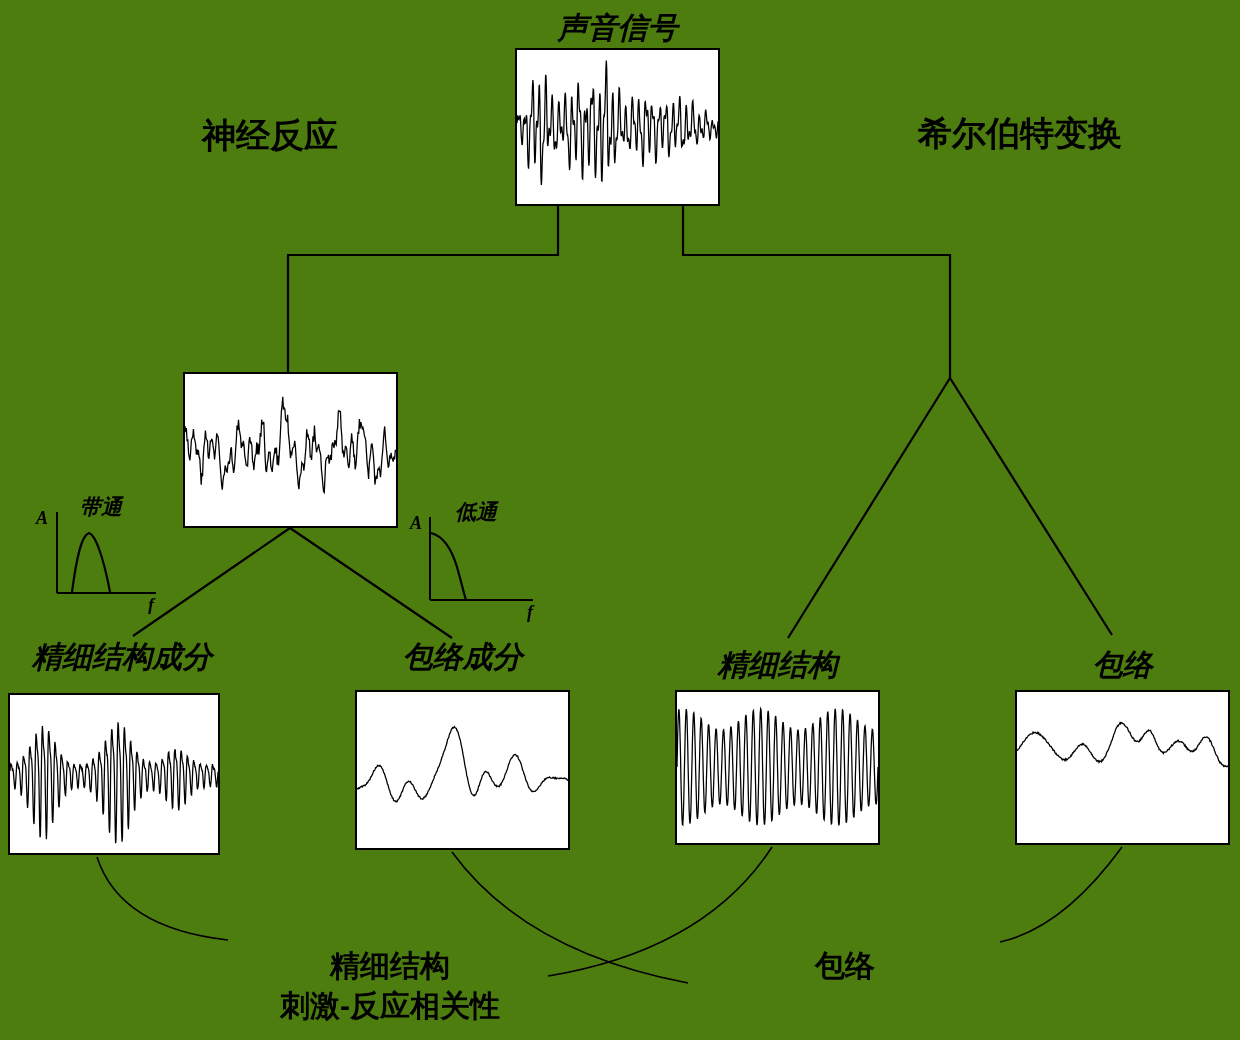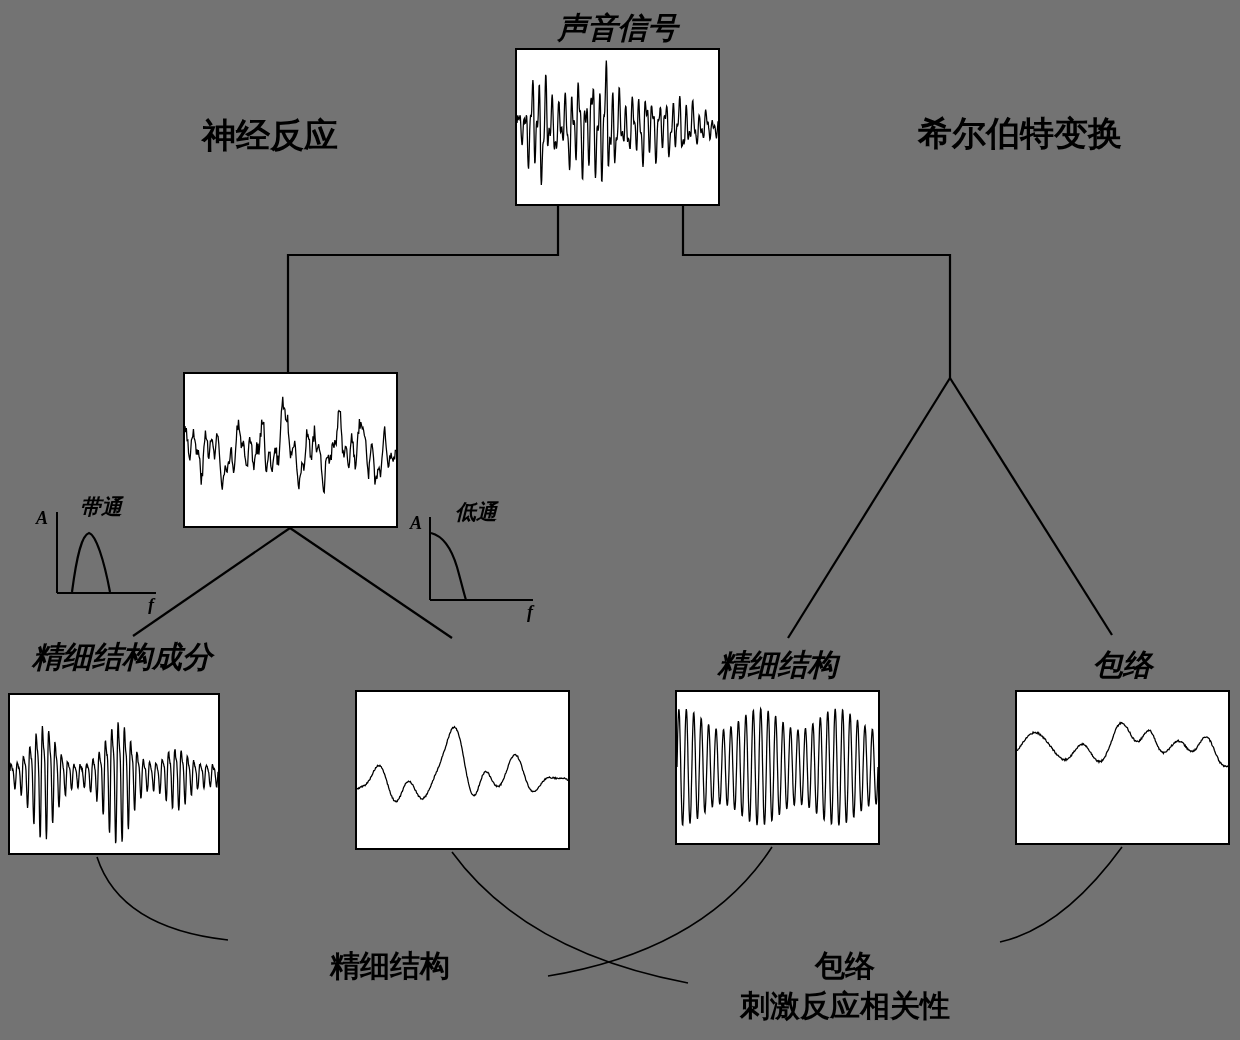--- a/index.html
+++ b/index.html
@@ -1,18 +1,18 @@
 <!DOCTYPE html>
 <html><head>
 <meta charset="utf-8">
 <style>
   *{margin:0;padding:0;box-sizing:border-box}
   html,body{background:#fff}
   body{font-family:"Liberation Sans",sans-serif;color:#000}
-  #canvas{position:relative;width:1240px;height:1040px;background:#737373;overflow:hidden}
+  #canvas{position:relative;width:1240px;height:1040px;background:#4d7c0f;overflow:hidden}
   #connectors{position:absolute;left:0;top:0;width:1240px;height:1040px;pointer-events:none}
   #connectors path{fill:none;stroke:#000;stroke-width:2.2}
   #connectors path.arc{stroke-width:1.6}
   .wavebox{position:absolute;background:#fff;border:2px solid #000}
   .wavebox svg{display:block;width:100%;height:100%}
   .label{position:absolute;text-align:center;font-weight:bold;font-size:30px;white-space:nowrap}
   .italic{font-style:italic}
   .heading{position:absolute;text-align:center;font-weight:bold;font-size:34px;white-space:nowrap}
   .corr{position:absolute;text-align:center;font-weight:bold;font-size:30px;line-height:40px}
   .miniplot{position:absolute}
@@ -72,20 +72,21 @@
     <text x="124" y="123" font-size="18">f</text>
   </svg>
 
   <div class="label italic" style="left:16px;top:637px;width:212px;">精细结构成分</div>
   <div class="wavebox" style="left:8px;top:693px;width:212px;height:162px;">
     <svg viewBox="0 0 212 162" preserveAspectRatio="none">
         <polyline points="0.0,78.0 0.4,73.0 0.8,70.6 1.2,71.1 1.6,72.0 2.0,74.6 2.4,76.9 2.9,76.2 3.3,77.9 3.7,82.2 4.1,87.7 4.5,92.1 4.9,96.8 5.3,95.4 5.7,90.5 6.1,84.5 6.5,76.8 6.9,71.2 7.3,69.0 7.7,70.1 8.2,71.5 8.6,74.6 9.0,74.0 9.4,75.1 9.8,78.6 10.2,83.0 10.6,90.8 11.0,98.2 11.4,103.3 11.8,100.2 12.2,93.5 12.6,83.1 13.0,70.5 13.5,63.2 13.9,63.5 14.3,65.9 14.7,67.1 15.1,70.4 15.5,70.9 15.9,72.8 16.3,77.5 16.7,89.6 17.1,99.8 17.5,110.6 17.9,115.8 18.3,111.2 18.8,97.0 19.2,76.7 19.6,62.3 20.0,53.6 20.4,53.4 20.8,56.6 21.2,60.5 21.6,65.3 22.0,65.4 22.4,71.5 22.8,80.5 23.2,96.6 23.6,114.5 24.1,130.2 24.5,132.3 24.9,120.3 25.3,97.8 25.7,69.4 26.1,50.0 26.5,39.6 26.9,42.3 27.3,48.2 27.7,55.2 28.1,57.3 28.5,62.4 28.9,70.1 29.4,84.4 29.8,107.5 30.2,132.5 30.6,145.9 31.0,143.4 31.4,121.5 31.8,90.8 32.2,60.6 32.6,40.4 33.0,31.8 33.4,37.1 33.8,46.3 34.2,53.6 34.7,56.8 35.1,62.6 35.5,70.2 35.9,91.0 36.3,115.3 36.7,138.1 37.1,148.0 37.5,138.0 37.9,114.8 38.3,83.8 38.7,57.5 39.1,40.1 39.5,37.1 40.0,42.4 40.4,50.4 40.8,57.2 41.2,60.5 41.6,65.4 42.0,76.2 42.4,94.6 42.8,113.0 43.2,128.4 43.6,131.1 44.0,121.8 44.4,102.6 44.8,78.7 45.3,58.2 45.7,48.1 46.1,50.4 46.5,54.1 46.9,61.8 47.3,64.3 47.7,67.1 48.1,73.0 48.5,80.8 48.9,92.2 49.3,105.8 49.7,113.8 50.1,115.1 50.6,104.6 51.0,91.1 51.4,76.6 51.8,64.5 52.2,60.9 52.6,62.9 53.0,64.8 53.4,68.0 53.8,70.6 54.2,74.5 54.6,76.4 55.0,81.1 55.4,90.2 55.9,97.7 56.3,102.2 56.7,102.8 57.1,94.4 57.5,84.7 57.9,76.4 58.3,68.4 58.7,68.9 59.1,70.2 59.5,70.0 59.9,73.2 60.3,74.1 60.7,74.8 61.2,77.2 61.6,81.7 62.0,90.6 62.4,95.5 62.8,96.6 63.2,95.3 63.6,89.6 64.0,81.8 64.4,76.6 64.8,72.7 65.2,70.6 65.6,72.6 66.0,74.1 66.5,74.5 66.9,76.2 67.3,77.6 67.7,79.4 68.1,84.5 68.5,87.9 68.9,94.4 69.3,95.3 69.7,93.5 70.1,86.5 70.5,80.8 70.9,74.3 71.3,70.9 71.8,72.7 72.2,73.8 72.6,75.4 73.0,74.5 73.4,77.3 73.8,76.5 74.2,81.5 74.6,85.0 75.0,89.9 75.4,94.3 75.8,94.7 76.2,93.5 76.6,87.0 77.1,77.7 77.5,73.6 77.9,71.2 78.3,70.7 78.7,73.3 79.1,72.6 79.5,74.4 79.9,74.9 80.3,77.3 80.7,80.9 81.1,87.4 81.5,95.0 81.9,98.2 82.4,99.7 82.8,94.5 83.2,85.9 83.6,75.2 84.0,70.3 84.4,66.0 84.8,65.6 85.2,68.3 85.6,71.5 86.0,71.5 86.4,75.2 86.8,77.1 87.2,83.2 87.7,94.3 88.1,101.5 88.5,109.3 88.9,105.1 89.3,97.0 89.7,81.9 90.1,68.2 90.5,61.2 90.9,58.2 91.3,60.5 91.7,65.3 92.1,67.8 92.5,69.6 93.0,72.0 93.4,75.7 93.8,88.9 94.2,104.2 94.6,118.9 95.0,122.4 95.4,119.0 95.8,99.9 96.2,79.7 96.6,60.9 97.0,48.4 97.4,46.7 97.8,52.0 98.3,57.1 98.7,61.6 99.1,61.4 99.5,67.1 99.9,78.9 100.3,96.4 100.7,120.7 101.1,137.2 101.5,141.1 101.9,128.8 102.3,101.6 102.7,69.7 103.1,47.4 103.6,35.1 104.0,36.0 104.4,44.3 104.8,51.6 105.2,54.8 105.6,60.0 106.0,67.6 106.4,82.5 106.8,109.5 107.2,135.7 107.6,151.9 108.0,149.7 108.4,129.5 108.9,96.0 109.3,61.3 109.7,38.1 110.1,28.0 110.5,31.4 110.9,42.7 111.3,49.4 111.7,55.7 112.1,60.0 112.5,69.1 112.9,88.3 113.3,116.5 113.7,138.3 114.2,150.4 114.6,146.0 115.0,119.2 115.4,87.5 115.8,56.0 116.2,37.9 116.6,33.0 117.0,38.4 117.4,48.9 117.8,56.1 118.2,59.5 118.6,63.0 119.0,73.7 119.5,93.9 119.9,113.6 120.3,133.1 120.7,137.7 121.1,127.0 121.5,106.0 121.9,78.1 122.3,57.3 122.7,48.1 123.1,47.7 123.5,53.3 123.9,60.4 124.3,61.8 124.8,66.6 125.2,69.6 125.6,79.6 126.0,93.2 126.4,106.7 126.8,116.9 127.2,118.4 127.6,108.0 128.0,93.2 128.4,75.1 128.8,63.2 129.2,58.3 129.6,59.7 130.1,62.1 130.5,68.7 130.9,69.8 131.3,71.9 131.7,74.5 132.1,81.5 132.5,91.8 132.9,99.4 133.3,106.0 133.7,105.0 134.1,98.4 134.5,85.0 134.9,75.7 135.4,69.4 135.8,65.6 136.2,67.3 136.6,71.0 137.0,73.8 137.4,75.2 137.8,75.4 138.2,76.5 138.6,83.1 139.0,88.3 139.4,96.1 139.8,99.2 140.2,96.7 140.7,92.6 141.1,83.2 141.5,75.0 141.9,69.5 142.3,68.5 142.7,70.1 143.1,71.3 143.5,74.0 143.9,76.3 144.3,77.6 144.7,80.2 145.1,84.9 145.5,89.0 146.0,96.5 146.4,98.7 146.8,96.6 147.2,87.9 147.6,80.0 148.0,75.1 148.4,69.9 148.8,70.3 149.2,71.3 149.6,71.6 150.0,74.0 150.4,76.3 150.8,77.7 151.3,81.4 151.7,86.6 152.1,93.7 152.5,101.2 152.9,100.2 153.3,96.0 153.7,89.4 154.1,78.7 154.5,70.9 154.9,66.3 155.3,66.6 155.7,67.8 156.1,69.4 156.6,70.9 157.0,73.1 157.4,74.3 157.8,81.4 158.2,91.3 158.6,100.6 159.0,107.6 159.4,108.0 159.8,101.4 160.2,87.4 160.6,74.0 161.0,63.6 161.4,59.1 161.9,58.5 162.3,64.3 162.7,66.6 163.1,70.2 163.5,70.2 163.9,76.2 164.3,83.7 164.7,97.7 165.1,108.5 165.5,115.8 165.9,115.2 166.3,101.1 166.7,85.6 167.2,69.2 167.6,58.7 168.0,56.2 168.4,56.2 168.8,63.3 169.2,65.7 169.6,66.6 170.0,69.1 170.4,77.5 170.8,86.1 171.2,101.6 171.6,113.0 172.0,118.3 172.5,113.0 172.9,99.9 173.3,82.5 173.7,66.6 174.1,58.8 174.5,57.1 174.9,59.8 175.3,64.8 175.7,68.6 176.1,69.5 176.5,72.1 176.9,78.1 177.3,87.9 177.8,101.8 178.2,109.6 178.6,112.2 179.0,103.8 179.4,92.4 179.8,78.8 180.2,66.6 180.6,62.8 181.0,63.6 181.4,65.5 181.8,70.3 182.2,72.3 182.6,73.7 183.1,77.1 183.5,82.4 183.9,90.4 184.3,97.7 184.7,102.2 185.1,102.5 185.5,94.4 185.9,85.6 186.3,75.8 186.7,70.4 187.1,66.8 187.5,68.6 187.9,69.7 188.4,73.5 188.8,73.6 189.2,76.5 189.6,78.7 190.0,81.0 190.4,89.1 190.8,95.5 191.2,96.0 191.6,94.8 192.0,91.4 192.4,84.6 192.8,77.1 193.2,71.6 193.7,71.7 194.1,70.9 194.5,72.8 194.9,74.4 195.3,75.7 195.7,77.7 196.1,77.8 196.5,81.8 196.9,88.1 197.3,94.3 197.7,95.6 198.1,93.7 198.5,87.9 199.0,80.3 199.4,73.9 199.8,73.3 200.2,72.1 200.6,73.1 201.0,73.1 201.4,75.4 201.8,76.4 202.2,78.6 202.6,79.6 203.0,84.1 203.4,89.7 203.8,92.1 204.3,94.5 204.7,90.3 205.1,87.3 205.5,80.5 205.9,74.1 206.3,70.9 206.7,72.4 207.1,74.0 207.5,76.3 207.9,76.4 208.3,75.6 208.7,76.7 209.1,81.6 209.6,85.7 210.0,90.6 210.4,94.1 210.8,94.2 211.2,89.8 211.6,85.8 212.0,78.8" fill="none" stroke="#000" stroke-width="1.3"></polyline>
       </svg>
   </div>
 
+  <div class="label italic" style="left:355px;top:637px;width:215px;">包络成分</div>
   <div class="wavebox" style="left:355px;top:690px;width:215px;height:160px;">
     <svg viewBox="0 0 215 160" preserveAspectRatio="none">
         <polyline points="0.0,99.7 0.6,99.0 1.3,99.4 1.9,98.3 2.5,98.8 3.2,97.7 3.8,97.2 4.4,97.4 5.1,96.4 5.7,97.2 6.3,96.1 7.0,95.8 7.6,95.6 8.2,96.2 8.9,95.0 9.5,94.6 10.1,93.0 10.8,93.2 11.4,91.6 12.0,90.7 12.6,90.4 13.3,89.6 13.9,87.2 14.5,86.9 15.2,85.5 15.8,84.5 16.4,82.7 17.1,80.6 17.7,80.6 18.3,79.8 19.0,77.6 19.6,77.6 20.2,76.7 20.9,75.3 21.5,76.1 22.1,75.7 22.8,76.1 23.4,75.3 24.0,76.1 24.7,76.5 25.3,78.0 25.9,78.7 26.6,80.3 27.2,82.6 27.8,83.5 28.5,85.4 29.1,87.8 29.7,89.1 30.4,91.4 31.0,94.5 31.6,95.2 32.3,98.2 32.9,100.2 33.5,101.4 34.1,104.2 34.8,106.1 35.4,106.6 36.0,108.9 36.7,108.9 37.3,111.4 37.9,111.6 38.6,111.5 39.2,112.4 39.8,111.9 40.5,112.6 41.1,112.1 41.7,110.4 42.4,109.9 43.0,109.2 43.6,107.0 44.3,107.0 44.9,104.5 45.5,102.6 46.2,102.1 46.8,100.2 47.4,98.1 48.1,96.7 48.7,95.8 49.3,94.0 50.0,93.4 50.6,92.8 51.2,92.8 51.9,92.0 52.5,91.4 53.1,92.0 53.8,92.1 54.4,91.7 55.0,93.3 55.6,94.2 56.3,94.7 56.9,95.0 57.5,96.5 58.2,98.1 58.8,99.9 59.4,100.9 60.1,101.2 60.7,103.5 61.3,104.1 62.0,105.1 62.6,107.1 63.2,106.9 63.9,107.4 64.5,108.5 65.1,109.7 65.8,109.5 66.4,109.5 67.0,110.0 67.7,109.1 68.3,107.9 68.9,108.2 69.6,106.8 70.2,107.0 70.8,104.8 71.5,104.8 72.1,102.9 72.7,101.1 73.4,100.7 74.0,98.7 74.6,98.0 75.3,96.1 75.9,94.2 76.5,93.3 77.1,91.1 77.8,90.3 78.4,88.7 79.0,86.0 79.7,85.1 80.3,83.8 80.9,81.9 81.6,81.4 82.2,79.0 82.8,77.4 83.5,76.7 84.1,74.9 84.7,73.0 85.4,71.2 86.0,69.0 86.6,66.7 87.3,65.4 87.9,63.0 88.5,61.2 89.2,59.9 89.8,58.2 90.4,56.0 91.1,54.1 91.7,51.8 92.3,48.7 93.0,47.4 93.6,46.2 94.2,43.2 94.9,41.9 95.5,40.8 96.1,38.6 96.8,37.6 97.4,36.4 98.0,37.0 98.6,36.5 99.3,35.6 99.9,36.6 100.5,37.1 101.2,37.2 101.8,39.5 102.4,39.9 103.1,41.8 103.7,44.2 104.3,46.5 105.0,48.4 105.6,50.9 106.2,54.3 106.9,57.4 107.5,60.6 108.1,64.4 108.8,67.6 109.4,71.7 110.0,75.4 110.7,78.5 111.3,81.8 111.9,85.8 112.6,88.2 113.2,91.5 113.8,94.3 114.5,97.0 115.1,99.2 115.7,101.4 116.4,103.3 117.0,104.4 117.6,105.2 118.3,105.7 118.9,106.4 119.5,106.5 120.1,105.3 120.8,105.6 121.4,104.1 122.0,102.3 122.7,101.6 123.3,99.8 123.9,96.6 124.6,96.0 125.2,93.3 125.8,91.6 126.5,90.1 127.1,88.2 127.7,85.4 128.4,84.9 129.0,84.3 129.6,82.5 130.3,81.8 130.9,81.3 131.5,81.7 132.2,82.3 132.8,82.8 133.4,82.4 134.1,83.2 134.7,84.9 135.3,86.6 136.0,86.9 136.6,88.4 137.2,90.0 137.9,91.5 138.5,92.1 139.1,92.4 139.8,94.1 140.4,95.5 141.0,96.1 141.6,95.5 142.3,97.1 142.9,96.4 143.5,96.5 144.2,96.6 144.8,97.2 145.4,96.0 146.1,94.6 146.7,95.2 147.3,93.0 148.0,92.2 148.6,90.8 149.2,89.6 149.9,88.2 150.5,86.0 151.1,84.0 151.8,83.1 152.4,81.1 153.0,79.8 153.7,77.5 154.3,74.9 154.9,73.7 155.6,71.4 156.2,69.7 156.8,69.0 157.5,67.5 158.1,67.3 158.7,66.3 159.4,65.0 160.0,64.5 160.6,64.2 161.3,64.1 161.9,64.6 162.5,65.7 163.1,65.5 163.8,65.7 164.4,68.2 165.0,69.4 165.7,70.5 166.3,71.4 166.9,73.0 167.6,75.0 168.2,77.6 168.8,80.3 169.5,81.2 170.1,83.9 170.7,85.1 171.4,87.4 172.0,90.4 172.6,91.4 173.3,92.7 173.9,94.2 174.5,96.4 175.2,98.3 175.8,98.5 176.4,99.7 177.1,100.2 177.7,101.7 178.3,101.5 179.0,102.2 179.6,101.9 180.2,101.9 180.9,102.0 181.5,102.0 182.1,101.2 182.8,100.6 183.4,100.3 184.0,99.3 184.6,98.4 185.3,97.0 185.9,96.6 186.5,96.1 187.2,95.2 187.8,93.6 188.4,93.4 189.1,91.8 189.7,91.6 190.3,91.4 191.0,90.1 191.6,89.0 192.2,89.7 192.9,88.4 193.5,88.3 194.1,87.8 194.8,87.9 195.4,87.9 196.0,87.1 196.7,87.6 197.3,88.1 197.9,88.3 198.6,88.5 199.2,88.2 199.8,87.4 200.5,88.2 201.1,87.9 201.7,89.0 202.4,87.8 203.0,89.0 203.6,88.3 204.3,88.4 204.9,88.7 205.5,88.9 206.1,88.8 206.8,88.2 207.4,88.7 208.0,88.3 208.7,88.7 209.3,88.7 209.9,88.9 210.6,88.7 211.2,88.1 211.8,88.5 212.5,89.2 213.1,89.2 213.7,89.1 214.4,90.5 215.0,90.8" fill="none" stroke="#000" stroke-width="1.3"></polyline>
       </svg>
   </div>
 
   <div class="label italic" style="left:675px;top:645px;width:205px;">精细结构</div>
   <div class="wavebox" style="left:675px;top:690px;width:205px;height:155px;">
     <svg viewBox="0 0 205 155" preserveAspectRatio="none">
         <polyline points="0.0,77.0 0.4,59.4 0.7,43.3 1.1,30.3 1.5,21.5 1.8,17.7 2.2,19.3 2.6,26.2 2.9,37.7 3.3,52.9 3.7,70.3 4.0,88.4 4.4,105.4 4.8,119.9 5.1,130.4 5.5,136.1 5.9,136.5 6.2,131.3 6.6,121.3 7.0,107.2 7.3,90.3 7.7,72.3 8.1,54.7 8.4,39.2 8.8,27.2 9.2,19.7 9.5,17.5 9.9,20.7 10.3,29.0 10.6,41.6 11.0,57.5 11.3,75.0 11.7,92.7 12.1,108.8 12.4,122.0 12.8,131.0 13.2,135.0 13.5,133.7 13.9,127.3 14.3,116.4 14.6,101.9 15.0,85.3 15.4,68.1 15.7,51.8 16.1,37.9 16.5,27.6 16.8,22.0 17.2,21.4 17.6,25.8 17.9,34.9 18.3,47.7 18.7,63.0 19.0,79.5 19.4,95.5 19.8,109.7 20.1,120.9 20.5,127.9 20.9,130.2 21.2,127.7 21.6,120.6 22.0,109.6 22.3,95.8 22.7,80.5 23.1,65.0 23.4,50.8 23.8,39.1 24.2,31.1 24.5,27.2 24.9,28.0 25.3,33.1 25.6,42.2 26.0,54.3 26.4,68.3 26.7,82.9 27.1,96.8 27.5,108.7 27.8,117.6 28.2,122.7 28.6,123.6 28.9,120.2 29.3,113.0 29.7,102.7 30.0,90.1 30.4,76.5 30.8,63.1 31.1,51.2 31.5,41.7 31.8,35.6 32.2,33.3 32.6,34.9 32.9,40.4 33.3,49.1 33.7,60.2 34.0,72.7 34.4,85.5 34.8,97.3 35.1,107.2 35.5,114.2 35.9,117.8 36.2,117.7 36.6,113.9 37.0,106.7 37.3,97.0 37.7,85.5 38.1,73.4 38.4,61.7 38.8,51.5 39.2,43.6 39.5,38.9 39.9,37.6 40.3,39.9 40.6,45.6 41.0,54.1 41.4,64.6 41.7,76.1 42.1,87.7 42.5,98.3 42.8,106.9 43.2,112.8 43.6,115.4 43.9,114.5 44.3,110.2 44.7,102.9 45.0,93.3 45.4,82.2 45.8,70.6 46.1,59.6 46.5,50.1 46.9,43.1 47.2,39.2 47.6,38.7 48.0,41.6 48.3,47.9 48.7,56.7 49.1,67.5 49.4,79.2 49.8,90.7 50.2,101.1 50.5,109.3 50.9,114.6 51.3,116.6 51.6,114.9 52.0,109.8 52.3,101.6 52.7,91.1 53.1,79.3 53.4,67.1 53.8,55.7 54.2,46.1 54.5,39.3 54.9,35.9 55.3,36.1 55.6,40.2 56.0,47.6 56.4,57.8 56.7,69.9 57.1,82.7 57.5,95.3 57.8,106.2 58.2,114.7 58.6,119.8 58.9,121.0 59.3,118.2 59.7,111.6 60.0,101.8 60.4,89.5 60.8,76.0 61.1,62.3 61.5,49.8 61.9,39.7 62.2,32.8 62.6,29.9 63.0,31.3 63.3,36.9 63.7,46.2 64.1,58.5 64.4,72.6 64.8,87.4 65.2,101.3 65.5,113.2 65.9,122.0 66.3,126.7 66.6,126.9 67.0,122.6 67.4,114.0 67.7,101.9 68.1,87.4 68.5,71.7 68.8,56.4 69.2,42.8 69.6,32.1 69.9,25.5 70.3,23.5 70.7,26.4 71.0,33.9 71.4,45.5 71.8,60.1 72.1,76.4 72.5,92.9 72.8,108.1 73.2,120.6 73.6,129.2 73.9,133.1 74.3,131.9 74.7,125.7 75.0,114.9 75.4,100.6 75.8,84.1 76.1,66.7 76.5,50.2 76.9,36.0 77.2,25.5 77.6,19.6 78.0,19.0 78.3,23.6 78.7,33.2 79.1,46.8 79.4,63.2 79.8,81.0 80.2,98.5 80.5,114.0 80.9,126.3 81.3,134.1 81.6,136.7 82.0,133.8 82.4,125.8 82.7,113.3 83.1,97.4 83.5,79.7 83.8,61.7 84.2,45.1 84.6,31.4 84.9,21.8 85.3,17.3 85.7,18.2 86.0,24.5 86.4,35.6 86.8,50.4 87.1,67.6 87.5,85.7 87.9,102.9 88.2,117.7 88.6,128.7 89.0,135.1 89.3,136.1 89.7,131.7 90.1,122.3 90.4,108.9 90.8,92.6 91.2,75.0 91.5,57.7 91.9,42.2 92.3,30.0 92.6,22.1 93.0,19.3 93.3,21.7 93.7,29.1 94.1,40.9 94.4,55.8 94.8,72.6 95.2,89.6 95.5,105.3 95.9,118.3 96.3,127.5 96.6,132.0 97.0,131.5 97.4,126.0 97.7,116.1 98.1,102.8 98.5,87.3 98.8,71.0 99.2,55.4 99.6,41.9 99.9,31.8 100.3,25.9 100.7,24.7 101.0,28.2 101.4,36.1 101.8,47.7 102.1,61.7 102.5,77.0 102.9,92.1 103.2,105.6 103.6,116.4 104.0,123.5 104.3,126.2 104.7,124.5 105.1,118.5 105.4,108.8 105.8,96.4 106.2,82.3 106.5,68.0 106.9,54.7 107.3,43.5 107.6,35.6 108.0,31.4 108.4,31.5 108.7,35.7 109.1,43.6 109.5,54.3 109.8,67.0 110.2,80.5 110.6,93.4 110.9,104.7 111.3,113.4 111.7,118.7 112.0,120.1 112.4,117.6 112.8,111.4 113.1,102.3 113.5,90.9 113.8,78.4 114.2,65.9 114.6,54.6 114.9,45.4 115.3,39.1 115.7,36.4 116.0,37.3 116.4,41.9 116.8,49.5 117.1,59.6 117.5,71.2 117.9,83.2 118.2,94.6 118.6,104.3 119.0,111.4 119.3,115.4 119.7,115.9 120.1,112.8 120.4,106.6 120.8,97.6 121.2,86.9 121.5,75.3 121.9,63.9 122.3,53.7 122.6,45.6 123.0,40.4 123.4,38.6 123.7,40.2 124.1,45.2 124.5,53.1 124.8,63.1 125.2,74.4 125.6,86.0 125.9,96.7 126.3,105.7 126.7,112.2 127.0,115.4 127.4,115.1 127.8,111.4 128.1,104.5 128.5,95.1 128.9,84.0 129.2,72.2 129.6,60.7 130.0,50.7 130.3,42.9 130.7,38.3 131.1,37.1 131.4,39.6 131.8,45.5 132.2,54.3 132.5,65.3 132.9,77.5 133.3,89.7 133.6,100.9 134.0,110.0 134.3,116.3 134.7,118.9 135.1,117.8 135.4,113.0 135.8,104.7 136.2,93.9 136.5,81.4 136.9,68.3 137.3,55.8 137.6,45.2 138.0,37.3 138.4,32.9 138.7,32.6 139.1,36.3 139.5,43.8 139.8,54.4 140.2,67.3 140.6,81.2 140.9,94.9 141.3,107.1 141.7,116.8 142.0,122.9 142.4,124.9 142.8,122.5 143.1,116.0 143.5,105.7 143.9,92.7 144.2,78.1 144.6,63.2 145.0,49.4 145.3,37.9 145.7,29.9 146.1,26.1 146.4,26.9 146.8,32.3 147.2,41.9 147.5,54.8 147.9,69.9 148.3,85.9 148.6,101.1 149.0,114.4 149.4,124.3 149.7,130.1 150.1,131.0 150.5,127.0 150.8,118.3 151.2,105.8 151.6,90.5 151.9,73.9 152.3,57.4 152.7,42.5 153.0,30.7 153.4,23.0 153.8,20.2 154.1,22.5 154.5,29.9 154.8,41.7 155.2,56.7 155.6,73.8 155.9,91.2 156.3,107.4 156.7,121.0 157.0,130.6 157.4,135.3 157.8,134.8 158.1,129.0 158.5,118.3 158.9,103.9 159.2,86.9 159.6,69.0 160.0,51.8 160.3,36.8 160.7,25.4 161.1,18.7 161.4,17.3 161.8,21.4 162.2,30.6 162.5,44.0 162.9,60.4 163.3,78.3 163.6,96.2 164.0,112.3 164.4,125.1 164.7,133.6 165.1,136.9 165.5,134.7 165.8,127.3 166.2,115.3 166.6,99.8 166.9,82.3 167.3,64.4 167.7,47.7 168.0,33.7 168.4,23.6 168.8,18.5 169.1,18.8 169.5,24.3 169.9,34.6 170.2,48.7 170.6,65.3 171.0,82.9 171.3,99.8 171.7,114.6 172.1,125.8 172.4,132.5 172.8,134.2 173.2,130.6 173.5,122.2 173.9,109.7 174.3,94.4 174.6,77.6 175.0,60.9 175.3,45.8 175.7,33.7 176.1,25.6 176.4,22.3 176.8,24.0 177.2,30.4 177.5,41.0 177.9,54.8 178.3,70.4 178.6,86.5 179.0,101.5 179.4,114.1 179.7,123.3 180.1,128.1 180.5,128.2 180.8,123.7 181.2,115.0 181.6,103.0 181.9,88.8 182.3,73.6 182.7,59.0 183.0,46.2 183.4,36.3 183.8,30.3 184.1,28.5 184.5,31.2 184.9,38.0 185.2,48.2 185.6,60.9 186.0,74.9 186.3,88.9 186.7,101.6 187.1,112.0 187.4,119.0 187.8,122.2 188.2,121.2 188.5,116.2 188.9,107.8 189.3,96.7 189.6,83.9 190.0,70.6 190.4,58.1 190.7,47.5 191.1,39.7 191.5,35.3 191.8,34.7 192.2,38.0 192.6,44.8 192.9,54.4 193.3,66.0 193.7,78.4 194.0,90.6 194.4,101.4 194.8,109.9 195.1,115.4 195.5,117.3 195.8,115.5 196.2,110.3 196.6,102.2 196.9,91.8 197.3,80.1 197.7,68.2 198.0,57.3 198.4,48.1 198.8,41.7 199.1,38.4 199.5,38.7 199.9,42.5 200.2,49.4 200.6,58.7 201.0,69.7 201.3,81.3 201.7,92.5 202.1,102.3 202.4,109.8 202.8,114.2 203.2,115.3 203.5,113.0 203.9,107.3 204.3,98.9 204.6,88.5 205.0,77.0" fill="none" stroke="#000" stroke-width="1.3"></polyline>
@@ -94,19 +95,19 @@
 
   <div class="label italic" style="left:1015px;top:645px;width:215px;">包络</div>
   <div class="wavebox" style="left:1015px;top:690px;width:215px;height:155px;">
     <svg viewBox="0 0 215 155" preserveAspectRatio="none">
         <polyline points="0.0,59.8 0.6,59.9 1.3,58.5 1.9,58.3 2.5,57.6 3.2,55.5 3.8,55.5 4.4,54.1 5.1,53.7 5.7,52.1 6.3,51.0 7.0,51.0 7.6,50.2 8.2,49.5 8.9,47.9 9.5,46.9 10.1,47.0 10.8,45.9 11.4,44.9 12.0,44.3 12.6,44.0 13.3,43.4 13.9,43.0 14.5,42.9 15.2,43.2 15.8,42.9 16.4,41.2 17.1,42.1 17.7,41.8 18.3,41.4 19.0,41.5 19.6,42.6 20.2,42.4 20.9,41.6 21.5,43.1 22.1,41.9 22.8,43.4 23.4,44.3 24.0,43.6 24.7,45.1 25.3,45.3 25.9,45.3 26.6,47.1 27.2,46.6 27.8,48.2 28.5,48.0 29.1,48.5 29.7,50.3 30.4,51.4 31.0,52.1 31.6,51.9 32.3,53.2 32.9,53.8 33.5,55.7 34.1,55.9 34.8,55.9 35.4,57.4 36.0,57.7 36.7,59.9 37.3,59.5 37.9,60.0 38.6,62.1 39.2,63.2 39.8,62.9 40.5,64.6 41.1,64.9 41.7,64.9 42.4,65.7 43.0,66.5 43.6,66.8 44.3,67.1 44.9,67.7 45.5,68.6 46.2,69.6 46.8,68.8 47.4,69.3 48.1,69.2 48.7,70.3 49.3,68.6 50.0,70.1 50.6,68.9 51.2,69.4 51.9,68.7 52.5,67.9 53.1,67.3 53.8,67.4 54.4,66.2 55.0,64.9 55.6,65.5 56.3,63.3 56.9,62.2 57.5,62.3 58.2,60.5 58.8,60.7 59.4,59.9 60.1,58.6 60.7,58.2 61.3,57.8 62.0,56.2 62.6,55.3 63.2,55.5 63.9,54.7 64.5,54.2 65.1,53.9 65.8,54.3 66.4,53.0 67.0,54.0 67.7,53.2 68.3,54.1 68.9,54.5 69.6,54.7 70.2,55.9 70.8,55.6 71.5,57.1 72.1,57.8 72.7,58.7 73.4,60.1 74.0,61.0 74.6,61.6 75.3,62.0 75.9,64.1 76.5,64.1 77.1,66.0 77.8,66.6 78.4,67.7 79.0,67.8 79.7,68.5 80.3,69.0 80.9,70.5 81.6,71.3 82.2,70.5 82.8,70.4 83.5,72.2 84.1,70.8 84.7,71.3 85.4,70.9 86.0,71.7 86.6,69.6 87.3,70.5 87.9,69.3 88.5,68.1 89.2,67.4 89.8,66.1 90.4,65.7 91.1,62.8 91.7,61.5 92.3,60.6 93.0,59.5 93.6,58.0 94.2,56.1 94.9,54.4 95.5,53.2 96.1,50.6 96.8,49.7 97.4,47.7 98.0,46.0 98.6,43.5 99.3,42.3 99.9,40.4 100.5,38.4 101.2,36.9 101.8,36.2 102.4,34.6 103.1,35.0 103.7,33.3 104.3,33.1 105.0,31.5 105.6,32.6 106.2,31.3 106.9,31.6 107.5,32.2 108.1,32.5 108.8,32.6 109.4,33.8 110.0,34.6 110.7,35.1 111.3,36.0 111.9,36.3 112.6,36.9 113.2,39.1 113.8,40.4 114.5,41.3 115.1,41.3 115.7,43.4 116.4,45.1 117.0,45.9 117.6,47.3 118.3,47.0 118.9,47.5 119.5,49.7 120.1,50.4 120.8,49.9 121.4,50.5 122.0,50.8 122.7,50.3 123.3,50.5 123.9,51.2 124.6,51.0 125.2,49.0 125.8,49.5 126.5,47.5 127.1,48.1 127.7,46.0 128.4,45.9 129.0,44.1 129.6,43.6 130.3,42.2 130.9,42.2 131.5,41.9 132.2,40.5 132.8,40.0 133.4,40.2 134.1,39.0 134.7,39.7 135.3,39.5 136.0,39.3 136.6,40.8 137.2,42.3 137.9,43.2 138.5,44.1 139.1,44.7 139.8,47.3 140.4,47.8 141.0,50.4 141.6,51.4 142.3,53.3 142.9,54.4 143.5,56.1 144.2,56.5 144.8,59.1 145.4,59.0 146.1,59.6 146.7,60.9 147.3,61.0 148.0,61.9 148.6,61.5 149.2,63.1 149.9,61.6 150.5,61.6 151.1,61.6 151.8,61.4 152.4,61.3 153.0,60.2 153.7,59.0 154.3,58.9 154.9,59.2 155.6,57.4 156.2,56.8 156.8,56.4 157.5,54.6 158.1,55.2 158.7,54.5 159.4,53.4 160.0,52.2 160.6,52.3 161.3,51.0 161.9,51.6 162.5,50.7 163.1,50.9 163.8,49.8 164.4,49.4 165.0,51.0 165.7,50.9 166.3,51.2 166.9,51.2 167.6,51.0 168.2,51.6 168.8,51.6 169.5,52.4 170.1,53.2 170.7,55.2 171.4,54.6 172.0,56.7 172.6,56.2 173.3,58.4 173.9,57.9 174.5,59.5 175.2,59.2 175.8,60.1 176.4,60.1 177.1,61.3 177.7,60.7 178.3,60.2 179.0,61.3 179.6,61.1 180.2,59.7 180.9,60.2 181.5,58.7 182.1,59.3 182.8,58.4 183.4,57.0 184.0,55.7 184.6,54.4 185.3,54.1 185.9,52.6 186.5,52.1 187.2,51.5 187.8,49.5 188.4,49.4 189.1,48.1 189.7,47.0 190.3,46.7 191.0,46.4 191.6,46.8 192.2,46.5 192.9,46.4 193.5,46.2 194.1,46.4 194.8,47.1 195.4,47.5 196.0,48.0 196.7,50.7 197.3,50.3 197.9,51.5 198.6,54.4 199.2,55.6 199.8,56.0 200.5,57.5 201.1,59.8 201.7,61.3 202.4,63.3 203.0,64.5 203.6,65.4 204.3,66.5 204.9,68.0 205.5,70.6 206.1,70.9 206.8,72.8 207.4,72.3 208.0,73.0 208.7,74.5 209.3,74.6 209.9,74.9 210.6,76.4 211.2,75.7 211.8,76.3 212.5,75.7 213.1,76.3 213.7,76.7 214.4,76.5 215.0,75.4" fill="none" stroke="#000" stroke-width="1.3"></polyline>
       </svg>
   </div>
 
   <div class="corr" style="left:225px;top:946px;width:330px;">
     <div>精细结构</div>
+    <div>刺激-反应相关性</div>
   </div>
   <div class="corr" style="left:675px;top:946px;width:340px;">
     <div>包络</div>
-    <div>刺激反应相关性</div>
   </div>
 
 </div>
 
 </body></html>

